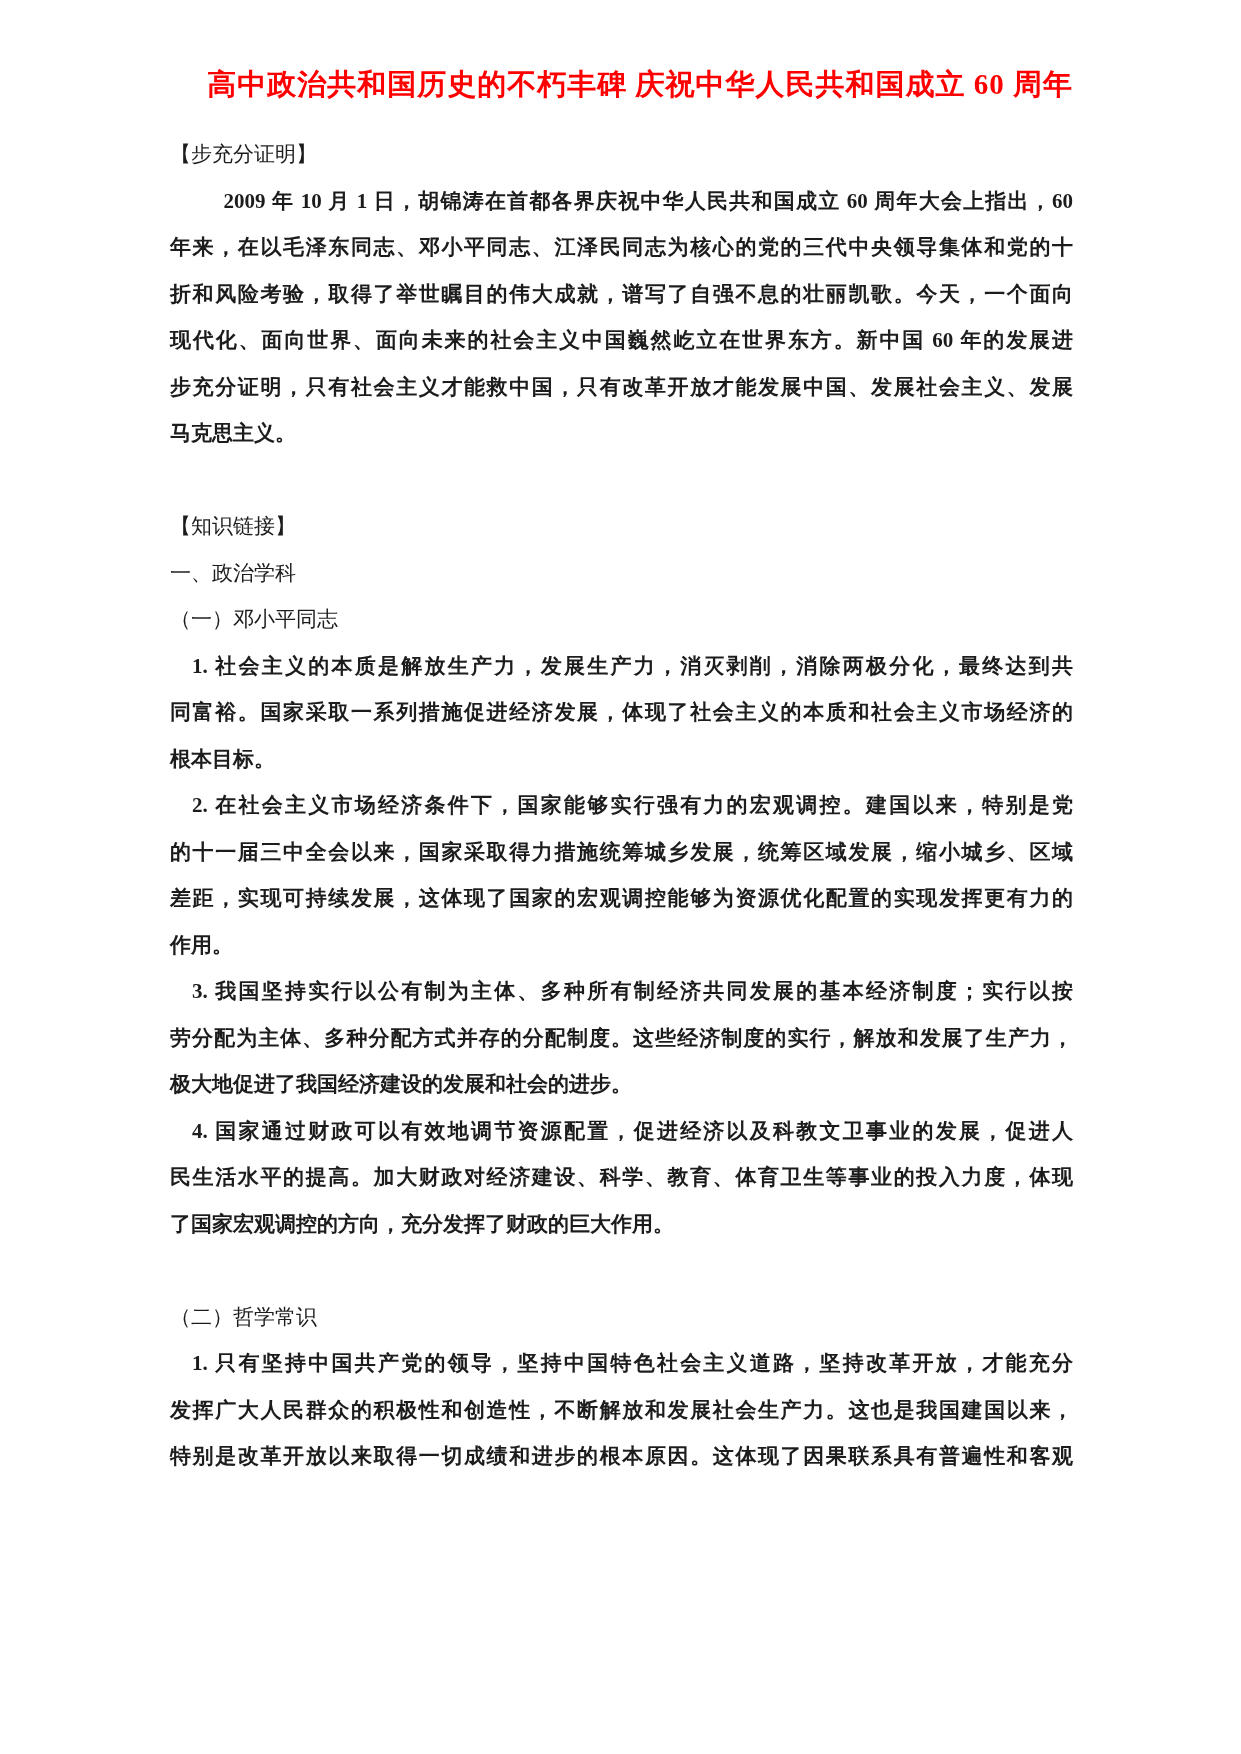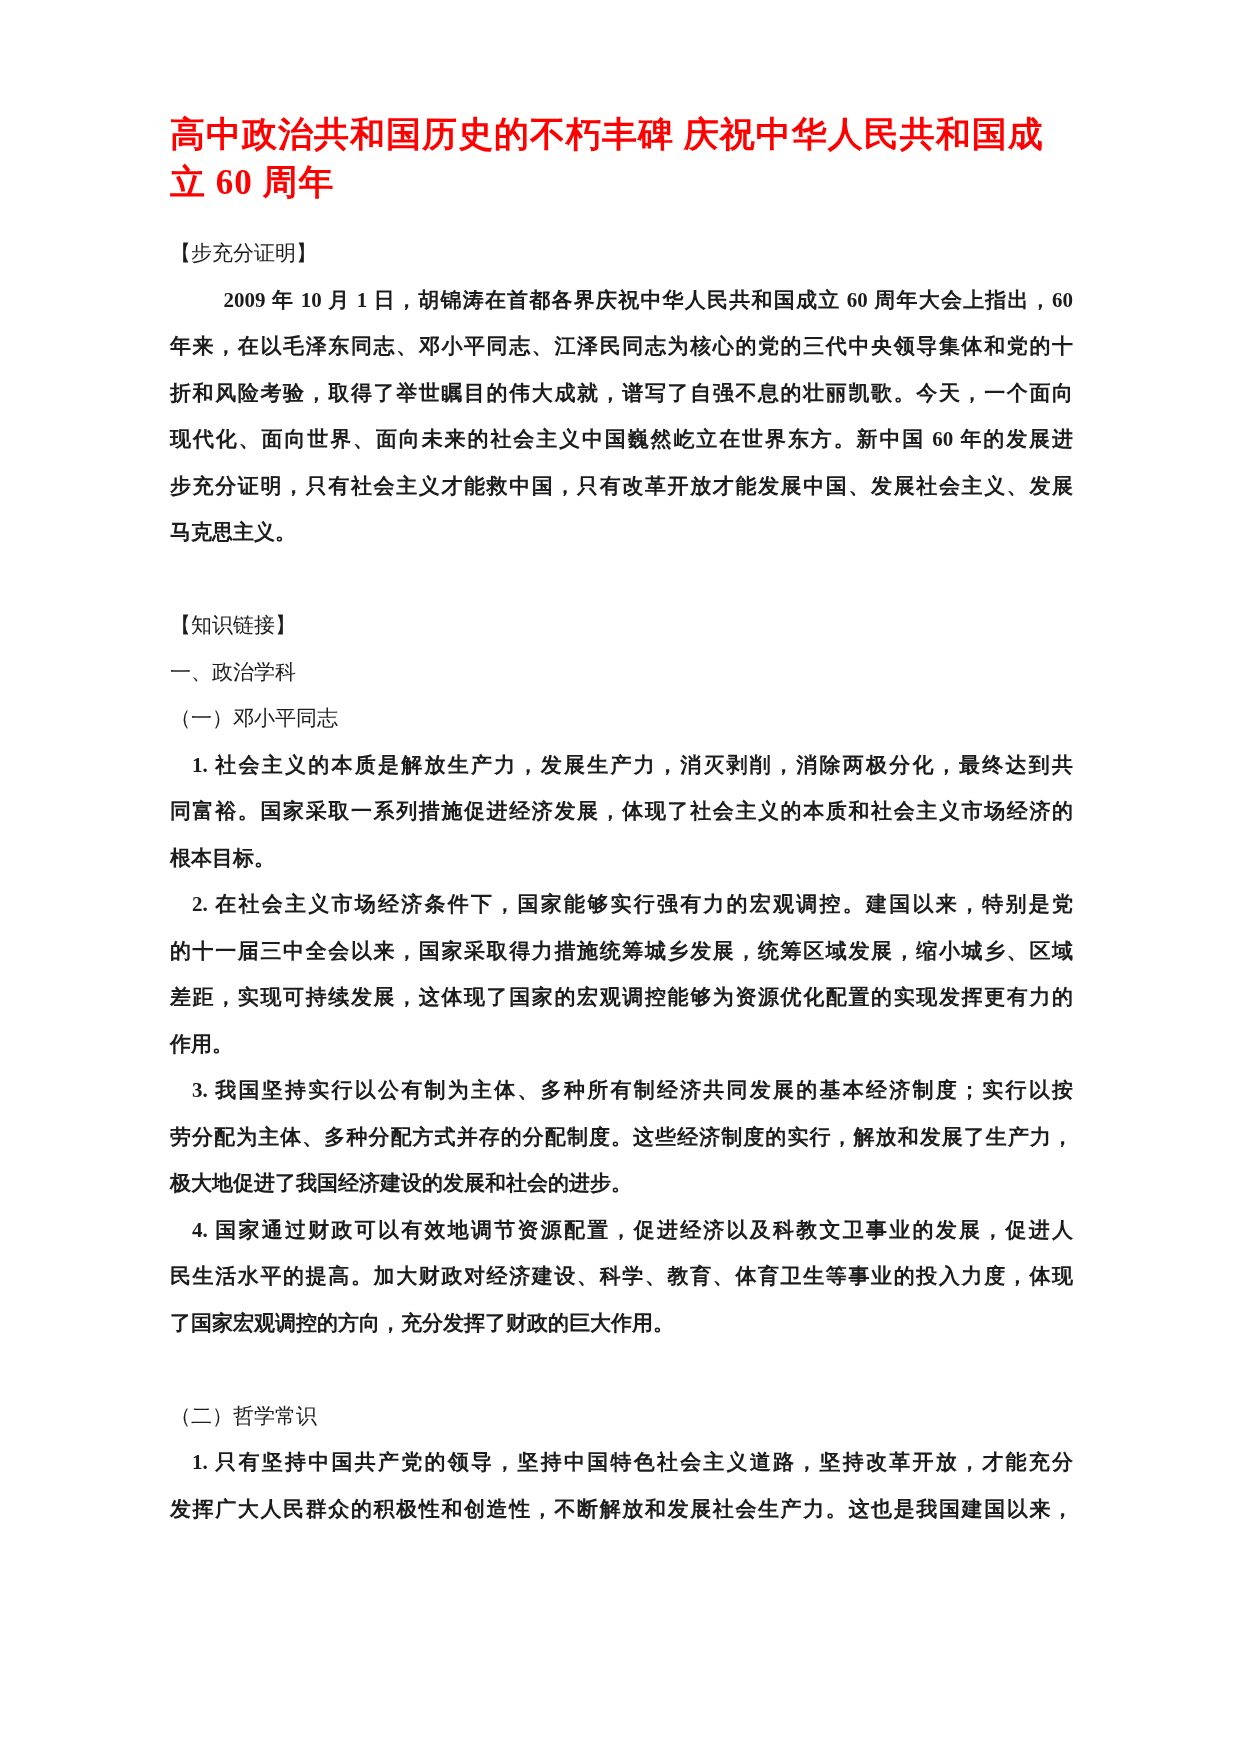--- a/index.html
+++ b/index.html
@@ -21,26 +21,26 @@
     overflow: hidden;
     font-family: "Liberation Serif", "DejaVu Serif", serif;
     color: var(--body-text);
     font-size: 21px;
     line-height: 46.5px;
   }
   .content {
     margin: 0 168px 0 170px; 
   }
   .doc-title {
-    margin-top: 111px;
+    margin-top: 60px;
     line-height: 48px;
-    font-size: 35px;
+    font-size: 29px;
     font-weight: bold;
     letter-spacing: 1px;
-    text-align: left;
+    text-align: right;
     color: var(--title-red);
   }
   .section-heading {
     margin-top: 23px;
   }
   .gap-above {
     margin-top: 46.5px; 
   }
   .para { text-align: justify; font-weight: bold; }
   .line {
@@ -100,16 +100,17 @@
         <div class="line">4. 国家通过财政可以有效地调节资源配置，促进经济以及科教文卫事业的发展，促进人</div>
         <div class="line">民生活水平的提高。加大财政对经济建设、科学、教育、体育卫生等事业的投入力度，体现</div>
         <div class="line">了国家宏观调控的方向，充分发挥了财政的巨大作用。</div>
       </div>
 
     <div class="gap-above">（二）哲学常识</div>
 
     <div class="para para-item continues">
         <div class="line">1. 只有坚持中国共产党的领导，坚持中国特色社会主义道路，坚持改革开放，才能充分</div>
         <div class="line">发挥广大人民群众的积极性和创造性，不断解放和发展社会生产力。这也是我国建国以来，</div>
+        <div class="line">特别是改革开放以来取得一切成绩和进步的根本原因。这体现了因果联系具有普遍性和客观</div>
       </div>
 
   </div>
 </div>
 
 </body></html>

